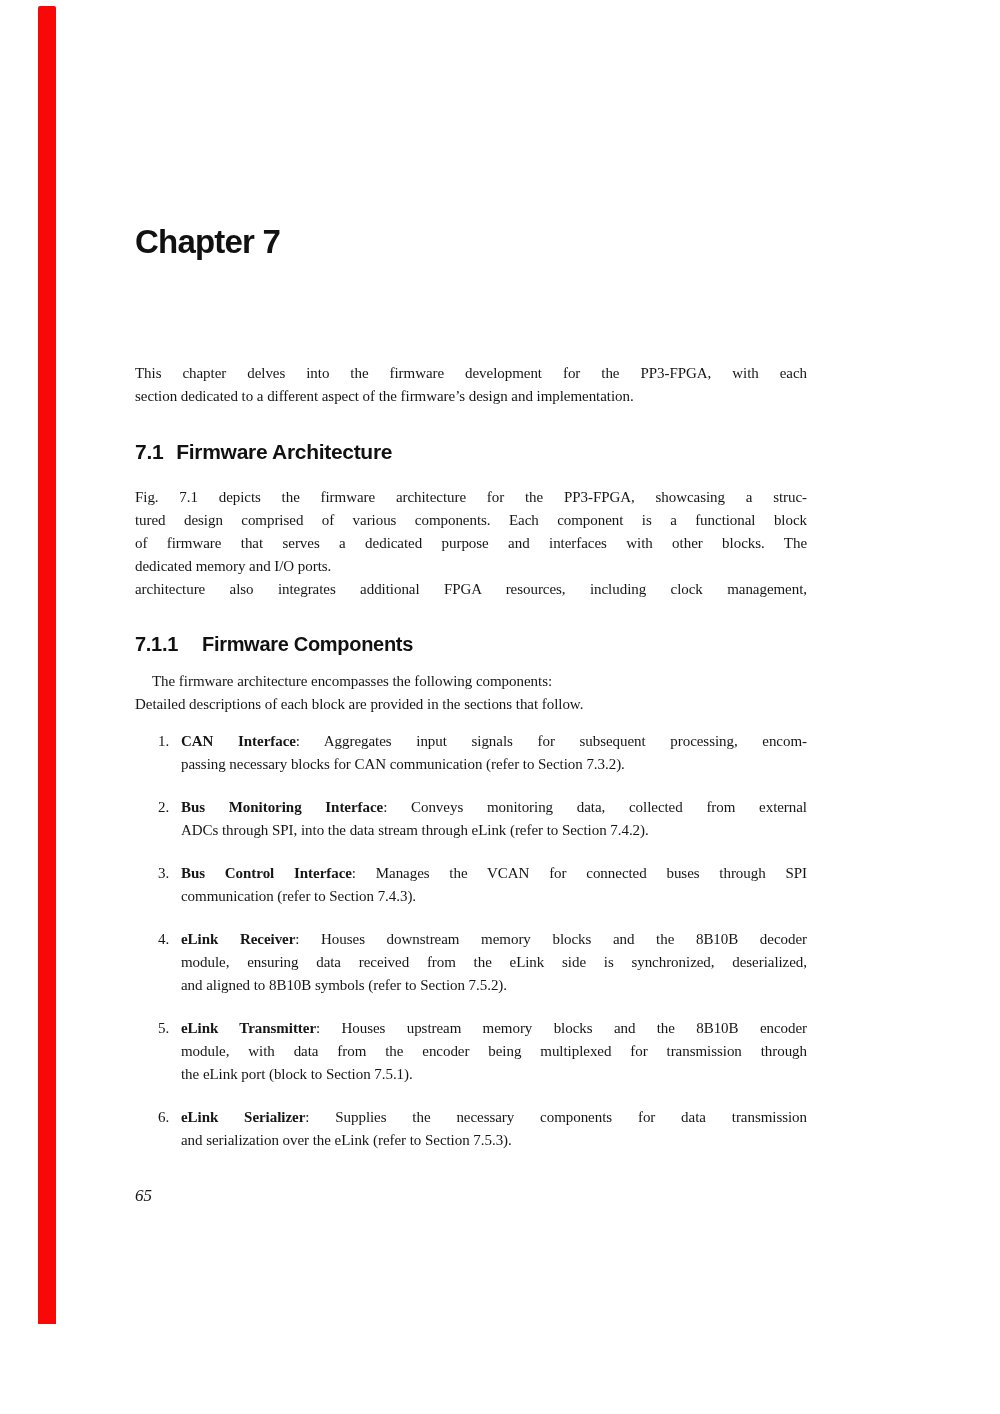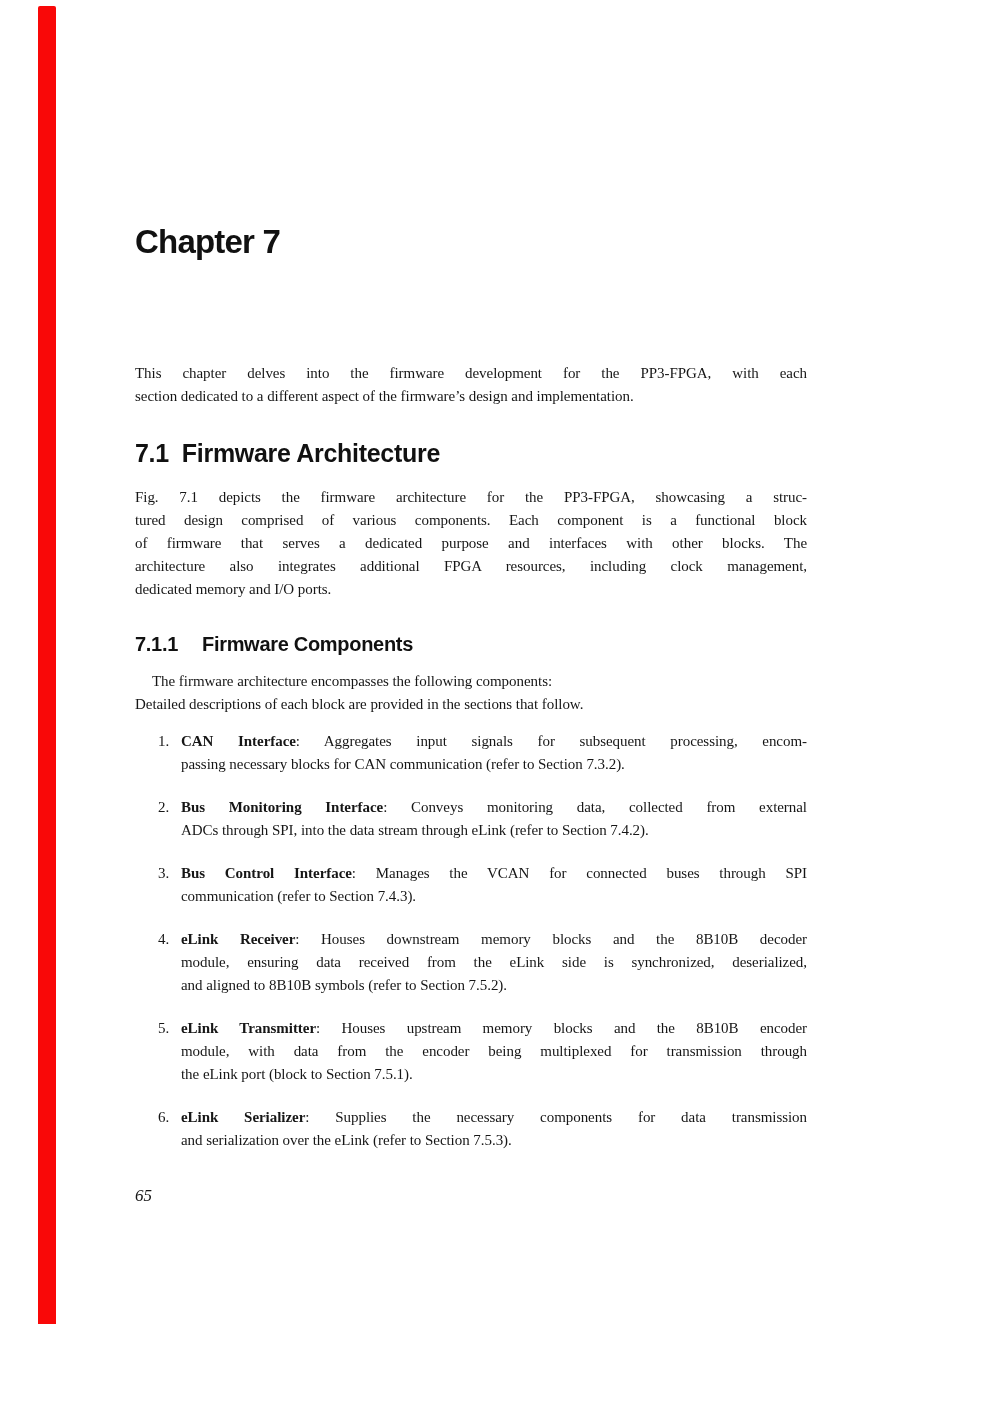--- a/index.html
+++ b/index.html
@@ -38,21 +38,21 @@
 
   .sec-heading {
     font-family: "Liberation Sans", sans-serif;
     font-weight: bold;
     line-height: 1;
     letter-spacing: -0.3px;
     color: #111111;
     white-space: nowrap;
   }
   .sec-heading .sec-num { display: inline-block; }
-  .h-71  { top: 441px; font-size: 25px; }
+  .h-71  { top: 441px; font-size: 21px; }
   .h-71 .sec-num  { margin-right: 13px; }
   .h-711 { top: 634px; font-size: 20px; }
   .h-711 .sec-num { margin-right: 24px; }
 
   .body-text {
     font-size: 15px;
     line-height: 23px;
     letter-spacing: -0.05px;
   }
   .jline { text-align: justify; text-align-last: justify; }
@@ -104,22 +104,22 @@
     </div>
 
   <div class="abs content-col sec-heading h-71">
     <span class="sec-num">7.1</span><span>Firmware Architecture</span>
   </div>
 
   <div class="abs content-col body-text p-arch">
       <div class="jline">Fig. 7.1 depicts the firmware architecture for the PP3-FPGA, showcasing a struc-</div>
       <div class="jline">tured design comprised of various components. Each component is a functional block</div>
       <div class="jline">of firmware that serves a dedicated purpose and interfaces with other blocks. The</div>
+      <div class="jline pl">dedicated memory and I/O ports.</div>
       <div class="jline">architecture also integrates additional FPGA resources, including clock management,</div>
-      <div class="jline pl">dedicated memory and I/O ports.</div>
     </div>
 
   <div class="abs content-col sec-heading h-711">
     <span class="sec-num">7.1.1</span><span>Firmware Components</span>
   </div>
 
   <div class="abs content-col body-text p-intro">
     <div class="intro-line indented">The firmware architecture encompasses the following components:</div>
     <div class="intro-line">Detailed descriptions of each block are provided in the sections that follow.</div>
   </div>

